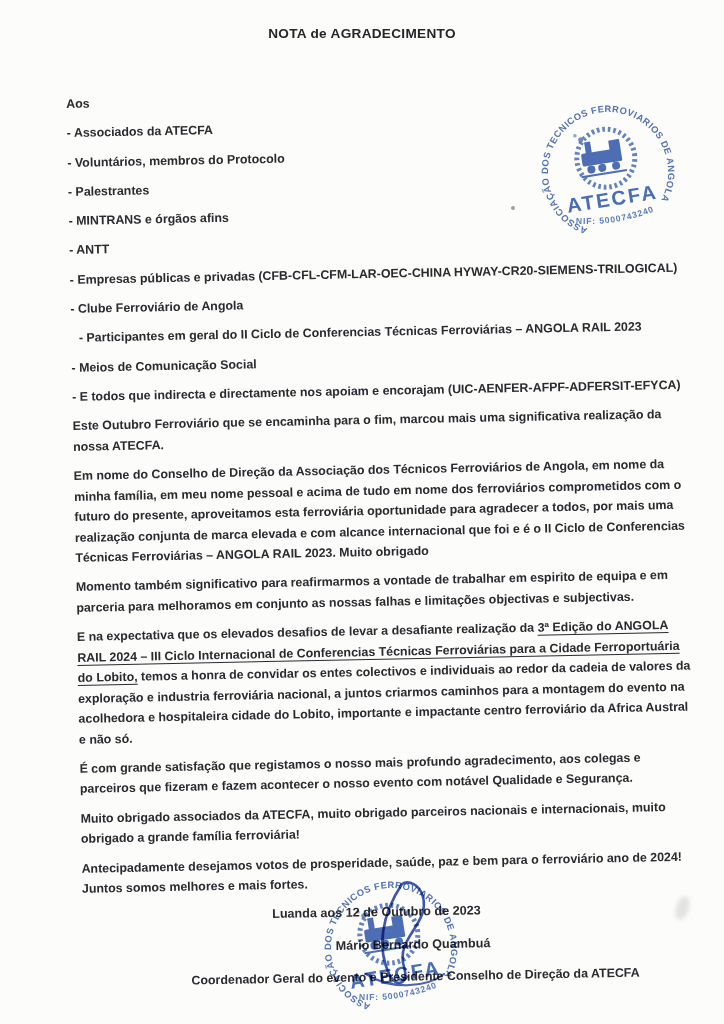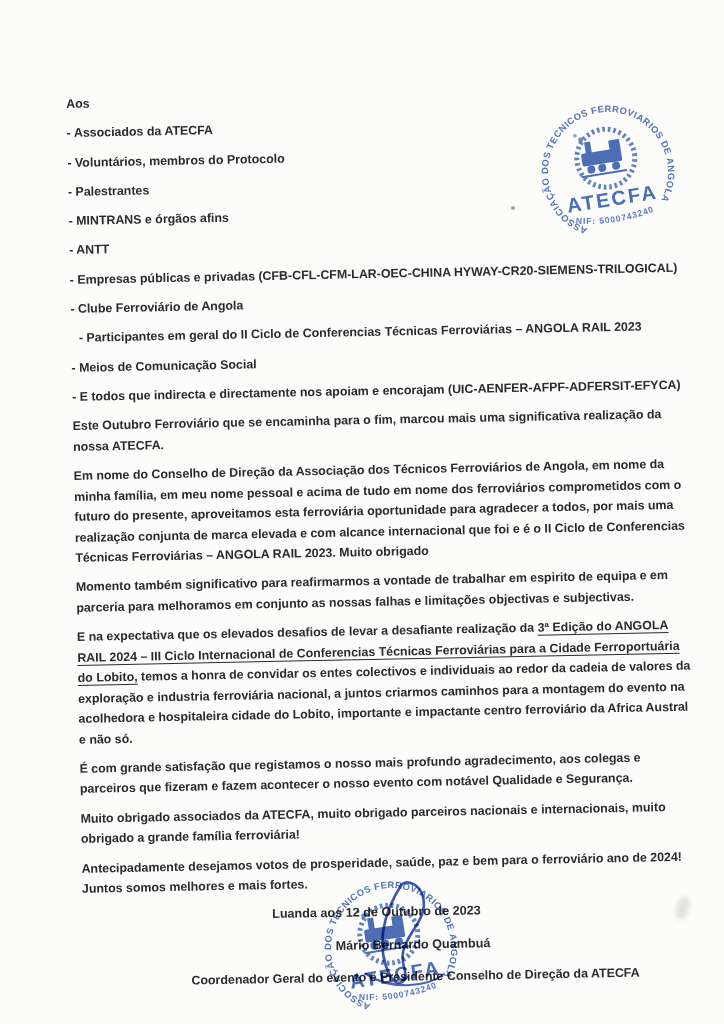--- a/index.html
+++ b/index.html
@@ -53,20 +53,21 @@
   .speck{
     position:absolute;left:511px;top:206px;width:4px;height:4px;
     background:#555;opacity:.55;border-radius:50%;filter:blur(.5px);
   }
 </style>
 </head>
 <body>
 
 <div class="page">
 
+  <div class="doc-title">NOTA de AGRADECIMENTO</div>
 
   <div class="flow">
     <div class="recip-heading">Aos</div>
     <div class="recipient">- Associados da ATECFA</div>
     <div class="recipient">- Voluntários, membros do Protocolo</div>
     <div class="recipient">- Palestrantes</div>
     <div class="recipient">- MINTRANS e órgãos afins</div>
     <div class="recipient">- ANTT</div>
     <div class="recipient">- Empresas públicas e privadas (CFB-CFL-CFM-LAR-OEC-CHINA HYWAY-CR20-SIEMENS-TRILOGICAL)</div>
     <div class="recipient">- Clube Ferroviário de Angola</div>

